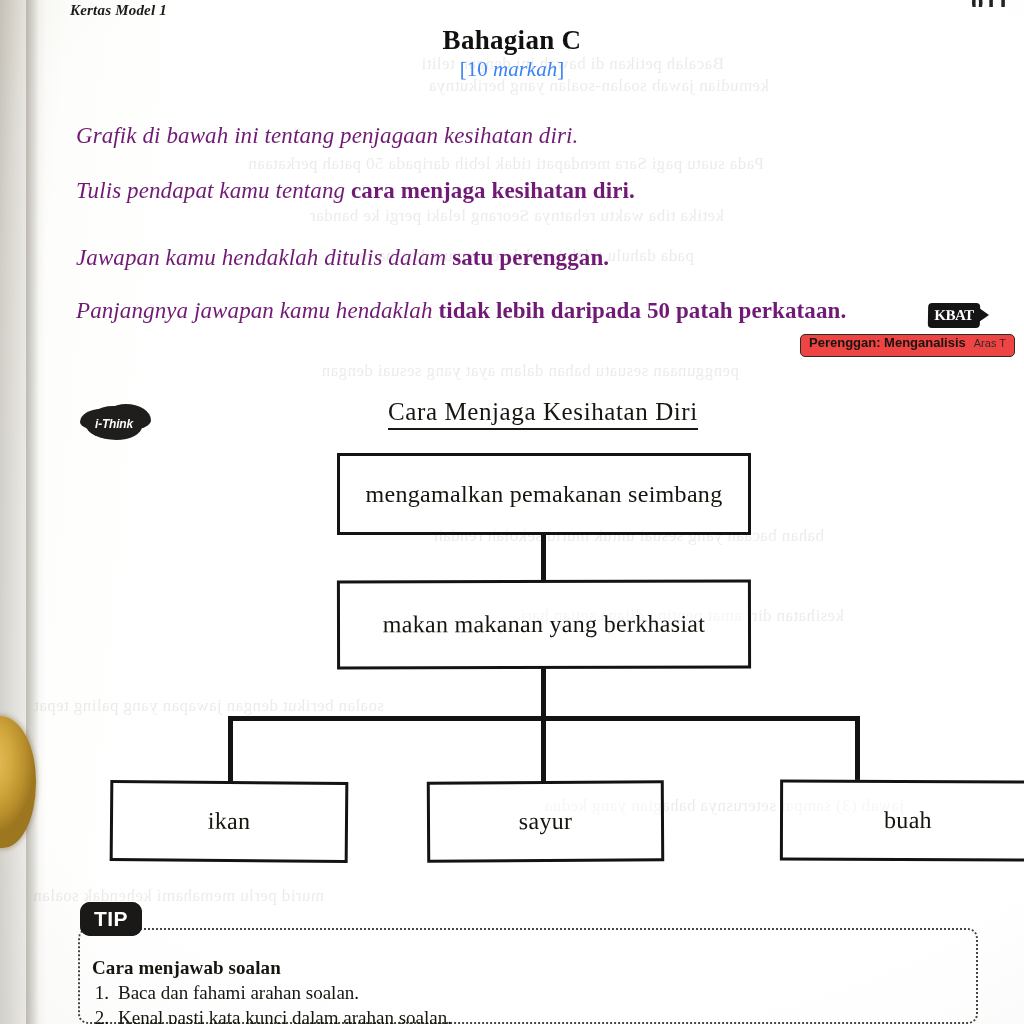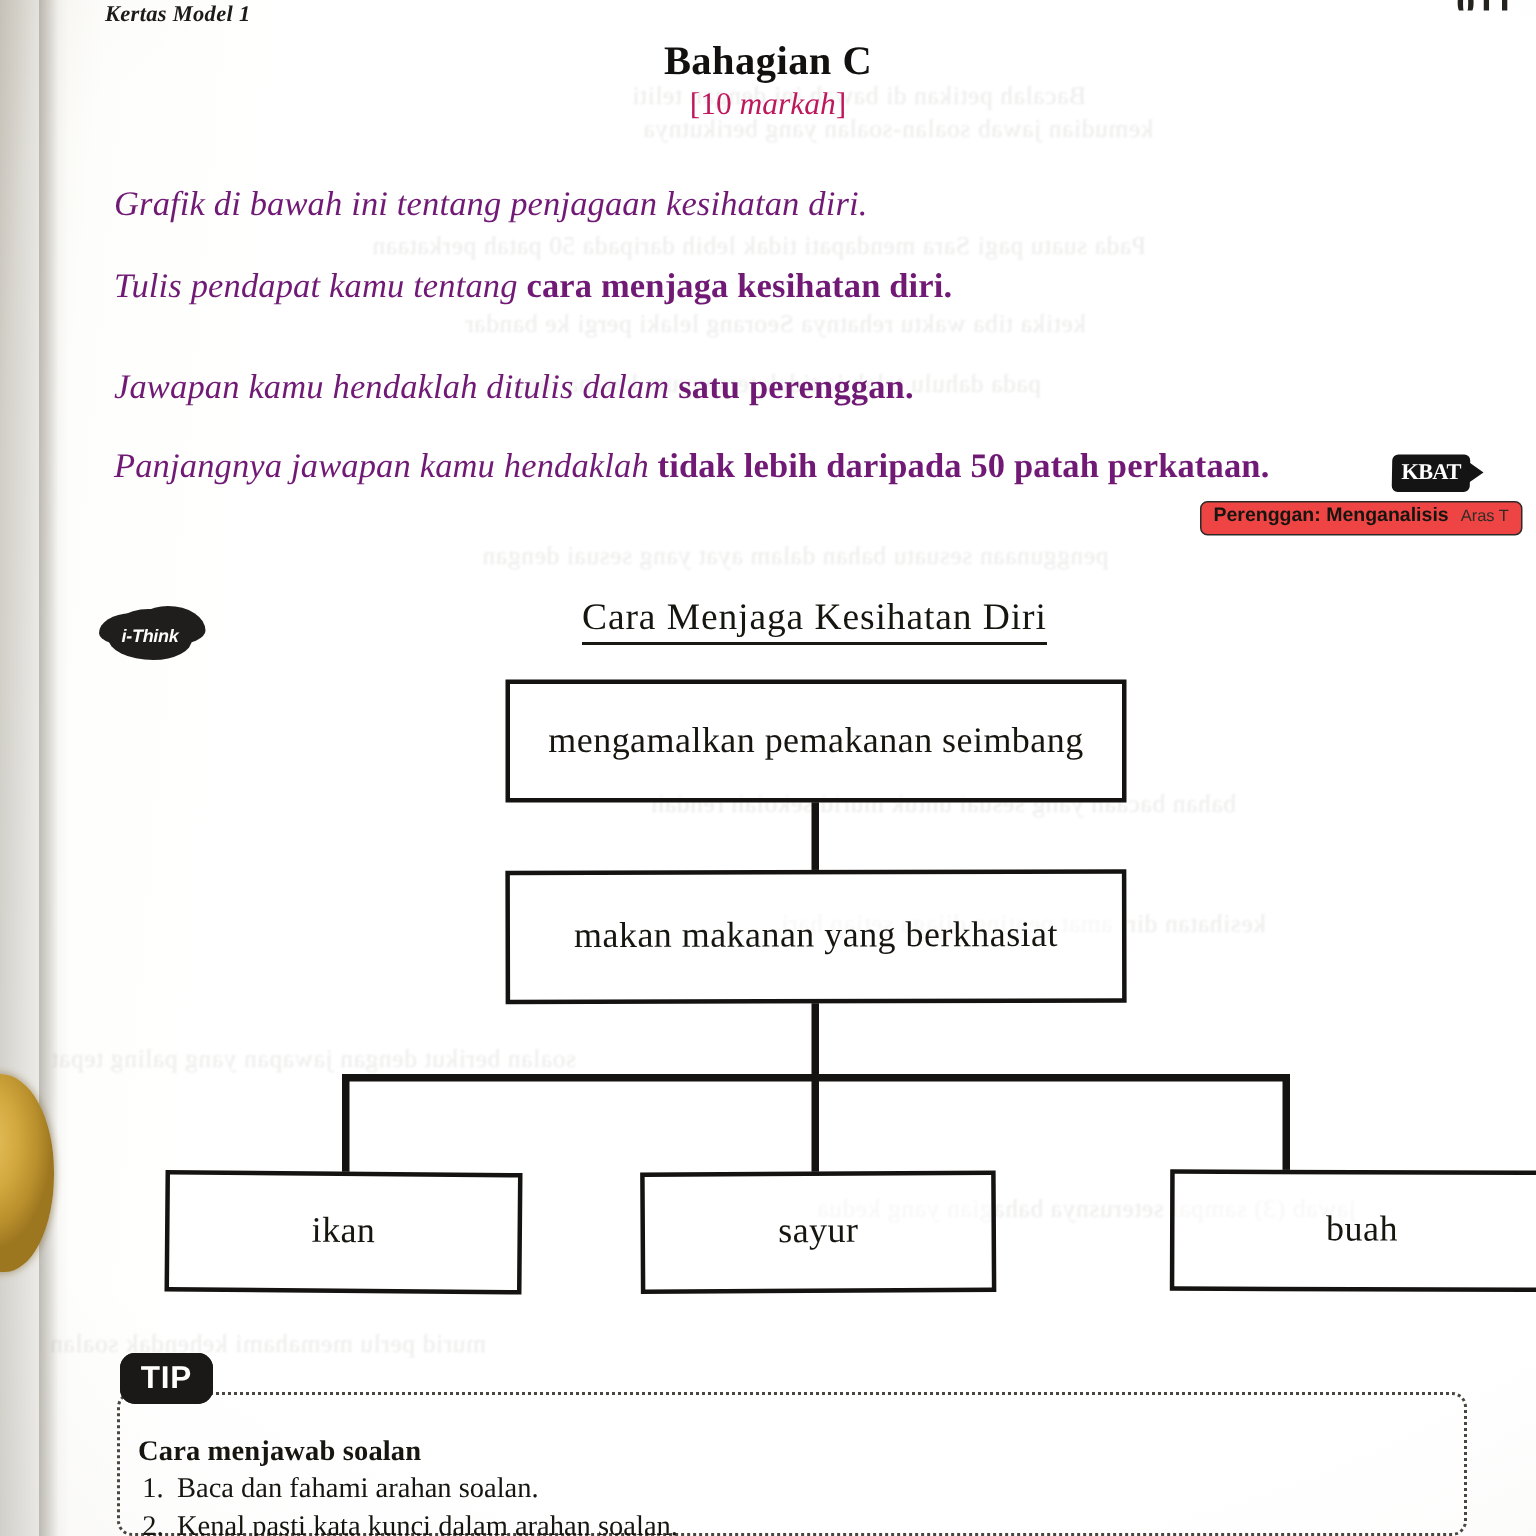--- a/index.html
+++ b/index.html
@@ -100,21 +100,21 @@
     font-weight: bold;
     font-size: 27px;
     color: #121110;
     letter-spacing: 0.3px;
   }
   #section-marks {
     position: absolute;
     left: 0; right: 0; top: 57px;
     text-align: center;
     font-size: 21px;
-    color: #be185d;
+    color: #3b82f6;
   }
   #section-marks .it { font-style: italic; }
 
   
   .instr {
     position: absolute;
     left: 76px;
     font-style: italic;
     font-size: 23px;
     color: #701a75;
@@ -176,21 +176,21 @@
     color: #16150f;
   }
   #construct-tag .secondary {
     font-size: 11px;
     color: #2f2c26;
   }
 
   
   #ithink-logo {
     position: absolute;
-    left: 72px; top: 406px;
+    left: 86px; top: 406px;
     width: 56px; height: 34px;
   }
   #ithink-logo .cloud {
     position: absolute;
     inset: 0;
     background: #201e1c;
     border-radius: 48% 52% 46% 54% / 56% 60% 40% 44%;
     box-shadow:
       13px -6px 0 -4px #201e1c,
       -12px -3px 0 -6px #201e1c;

